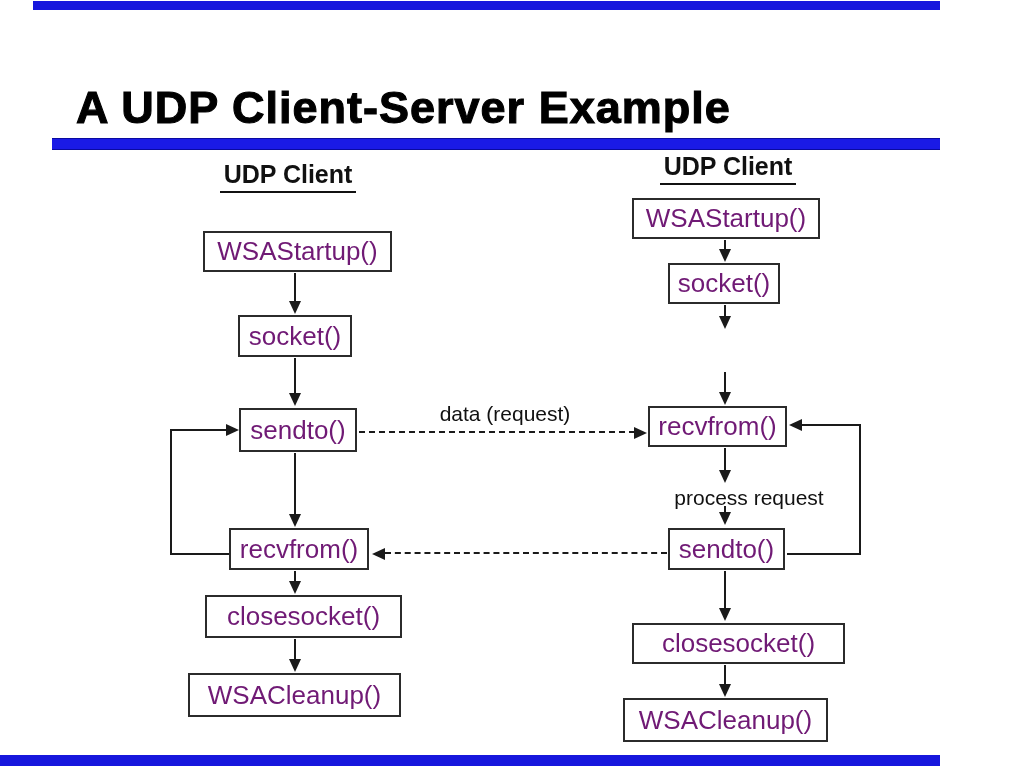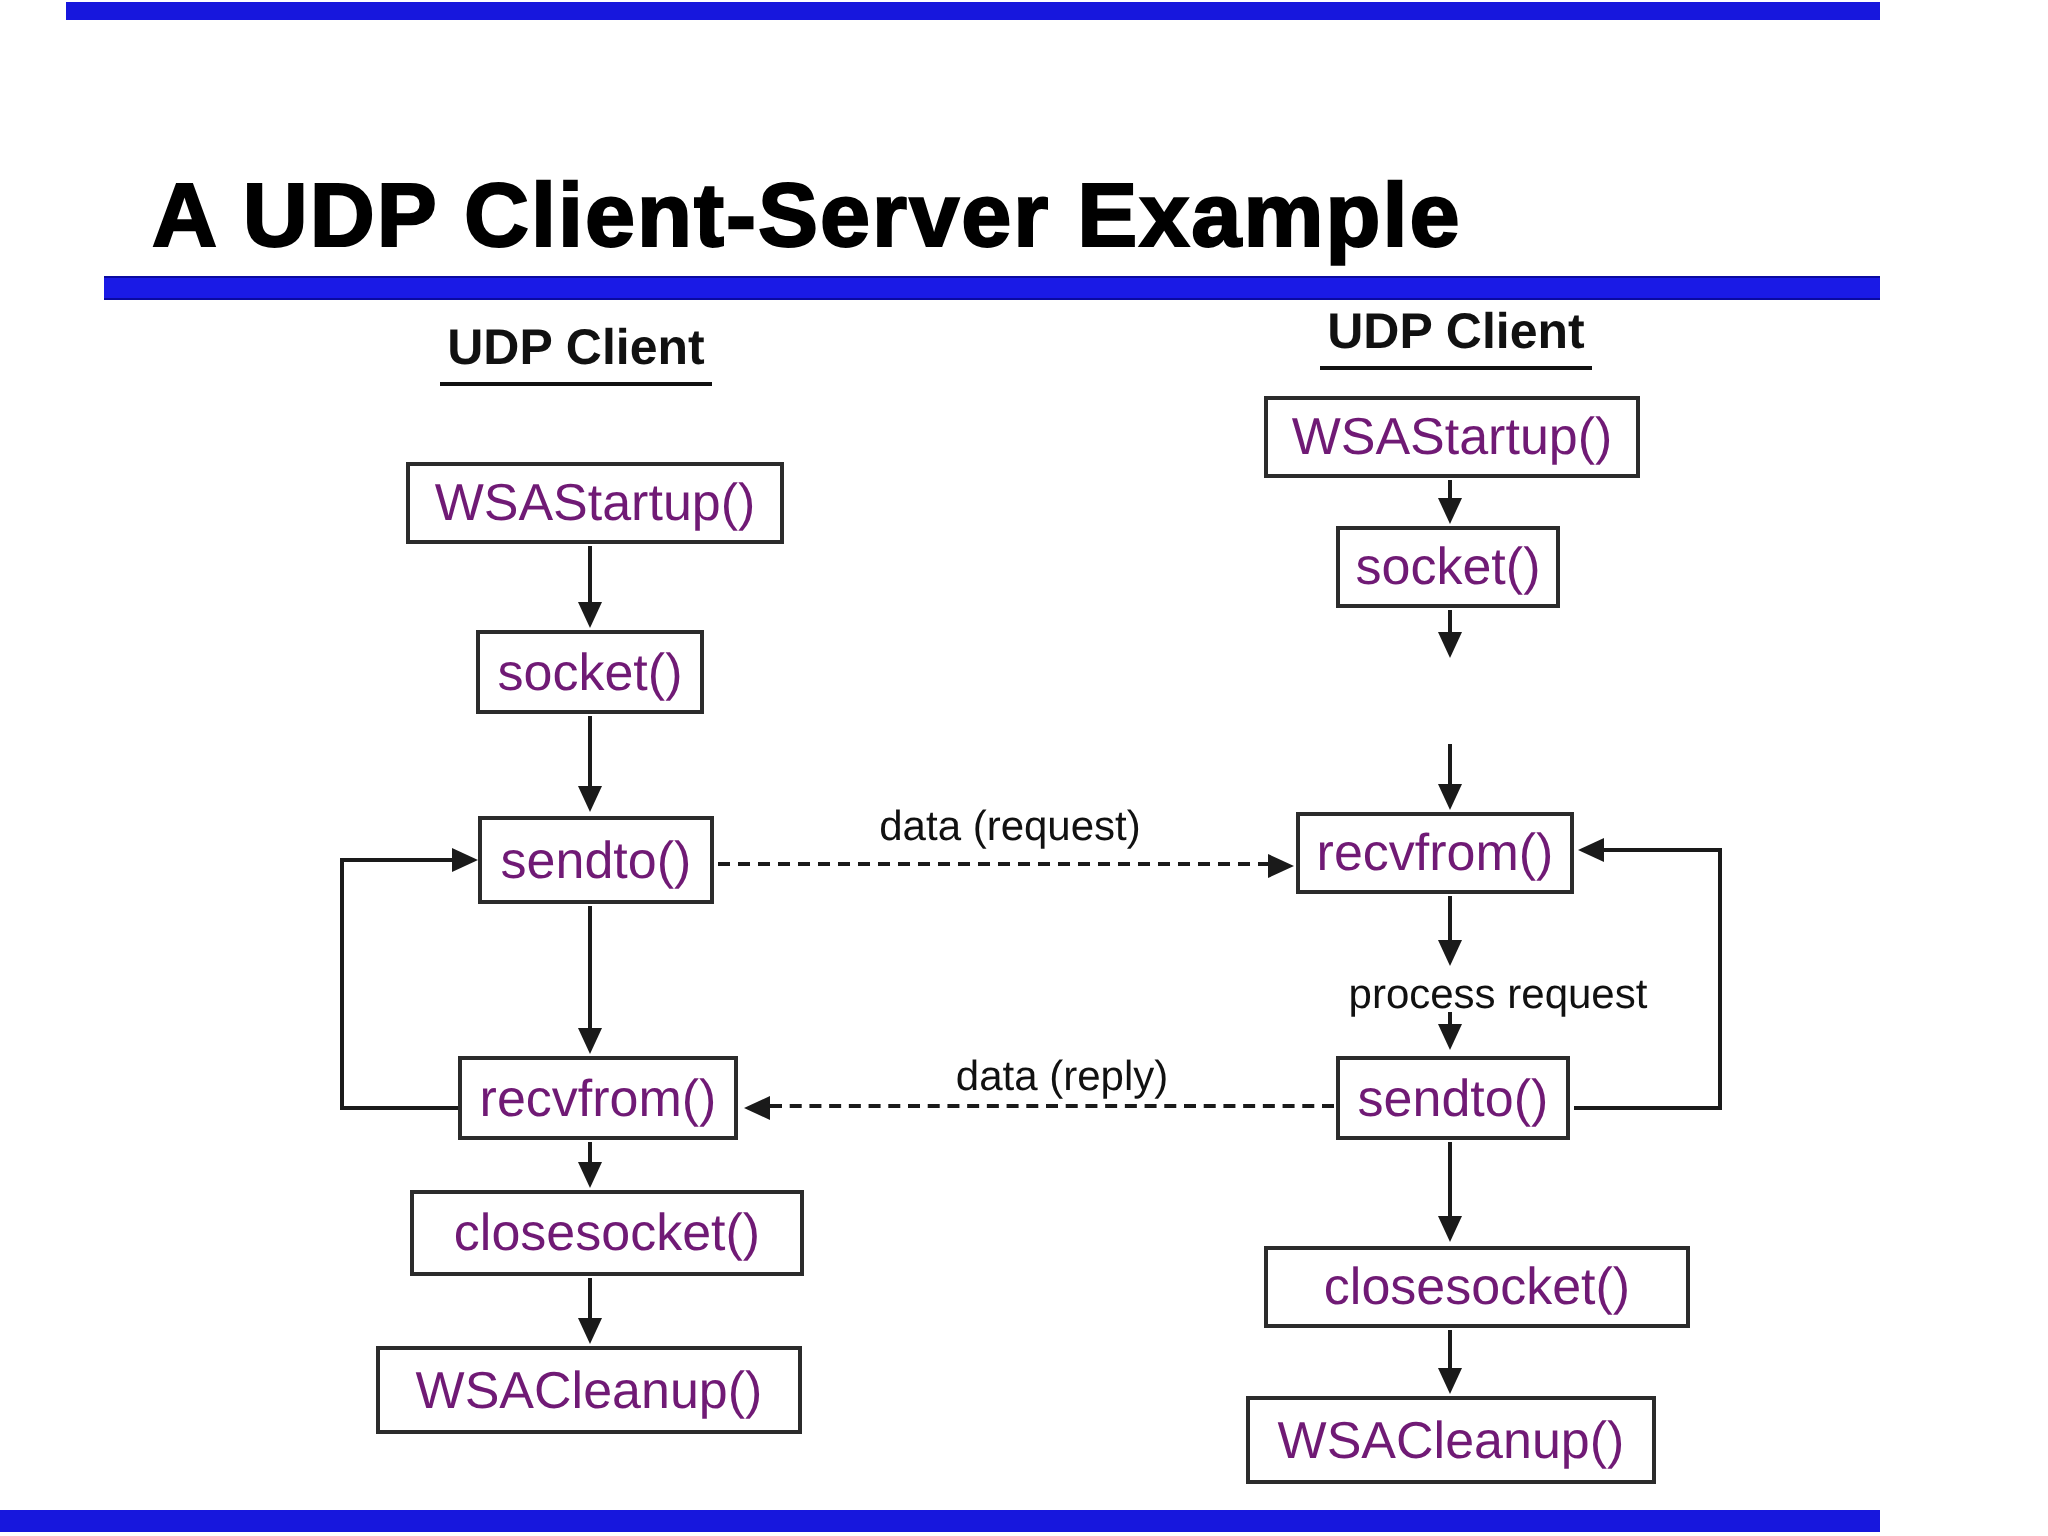--- a/index.html
+++ b/index.html
@@ -100,19 +100,18 @@
   <div class="vline" style="left:859px;top:424px;height:131px;"></div>
   <div class="hline" style="left:802px;top:424px;width:59px;"></div>
   <div class="ah ah-left" style="left:789px;top:419px;"></div>
 
   <div class="flow-label" style="left:405px;top:402px;width:200px;">data (request)</div>
 
   <div class="flow-label" style="left:649px;top:486px;width:200px;">process request</div>
   <div class="dash" style="left:359px;top:431px;width:276px;"></div>
   <div class="ah ah-right" style="left:634px;top:427px;"></div>
 
-  <div class="flow-label" style="left:431px;top:527px;width:200px;">data (reply)</div>
   <div class="dash" style="left:385px;top:552px;width:282px;"></div>
   <div class="ah ah-left" style="left:372px;top:548px;"></div>
 
   <div class="page-number">36</div>
 
 </div>
 
 </body></html>

